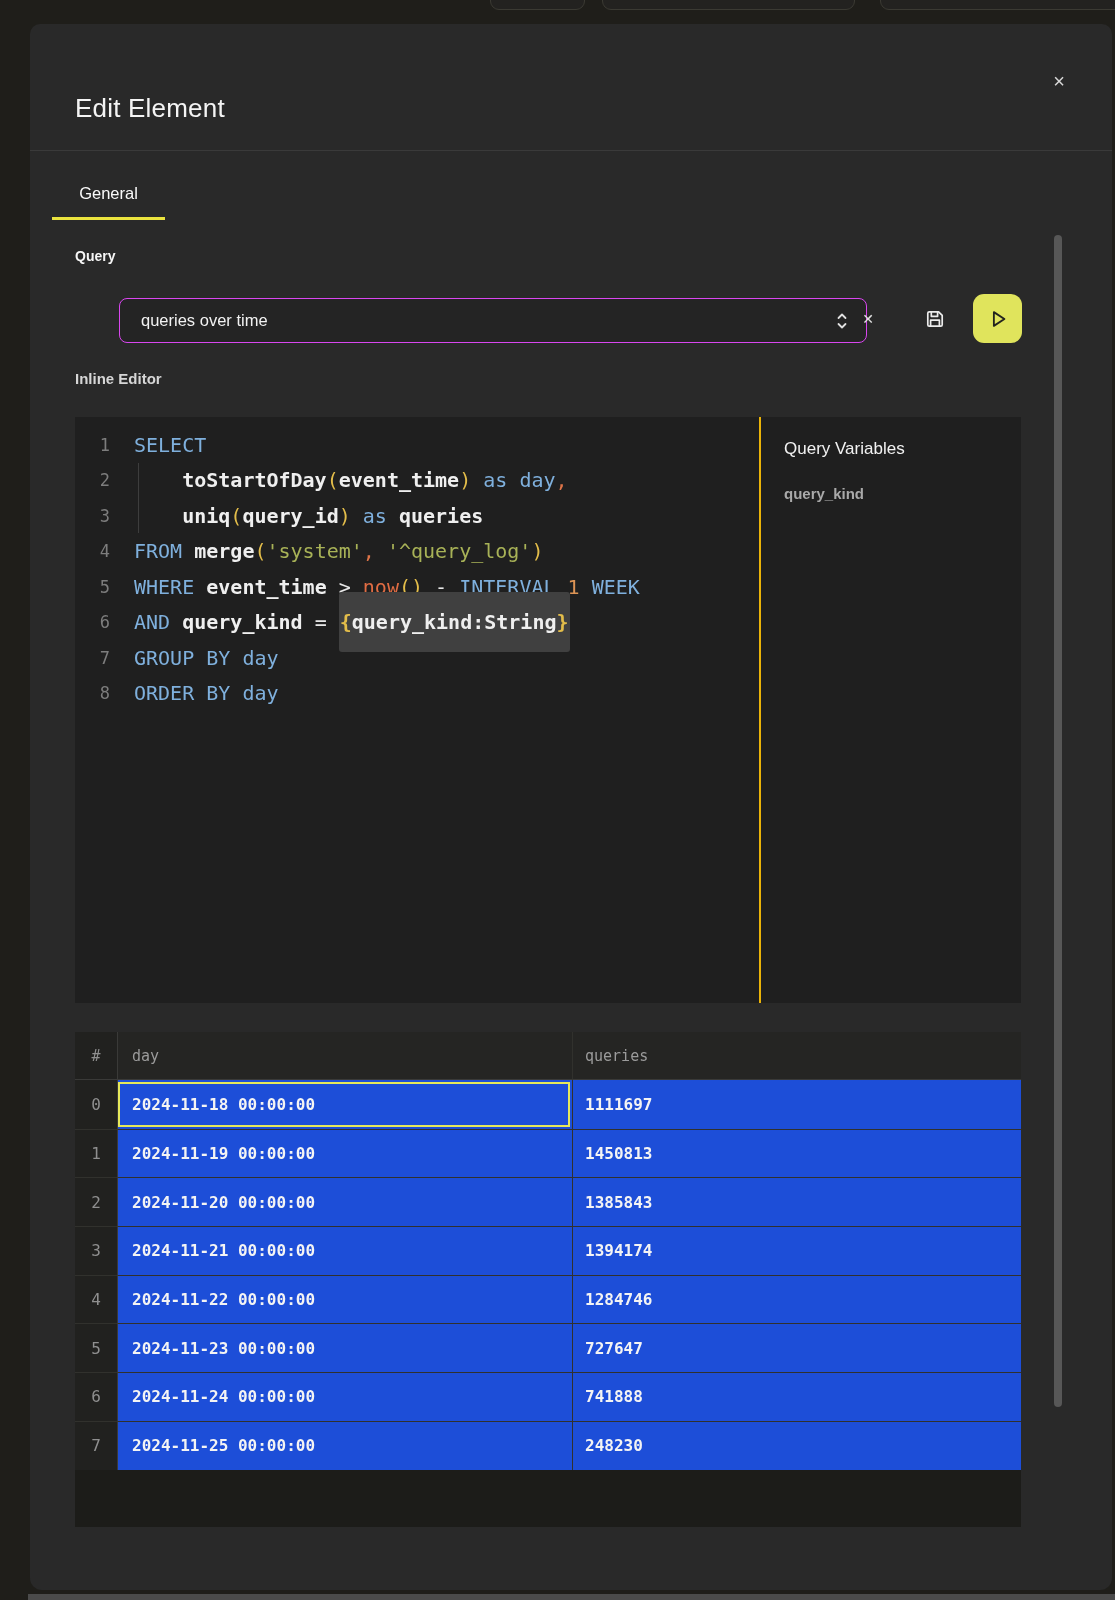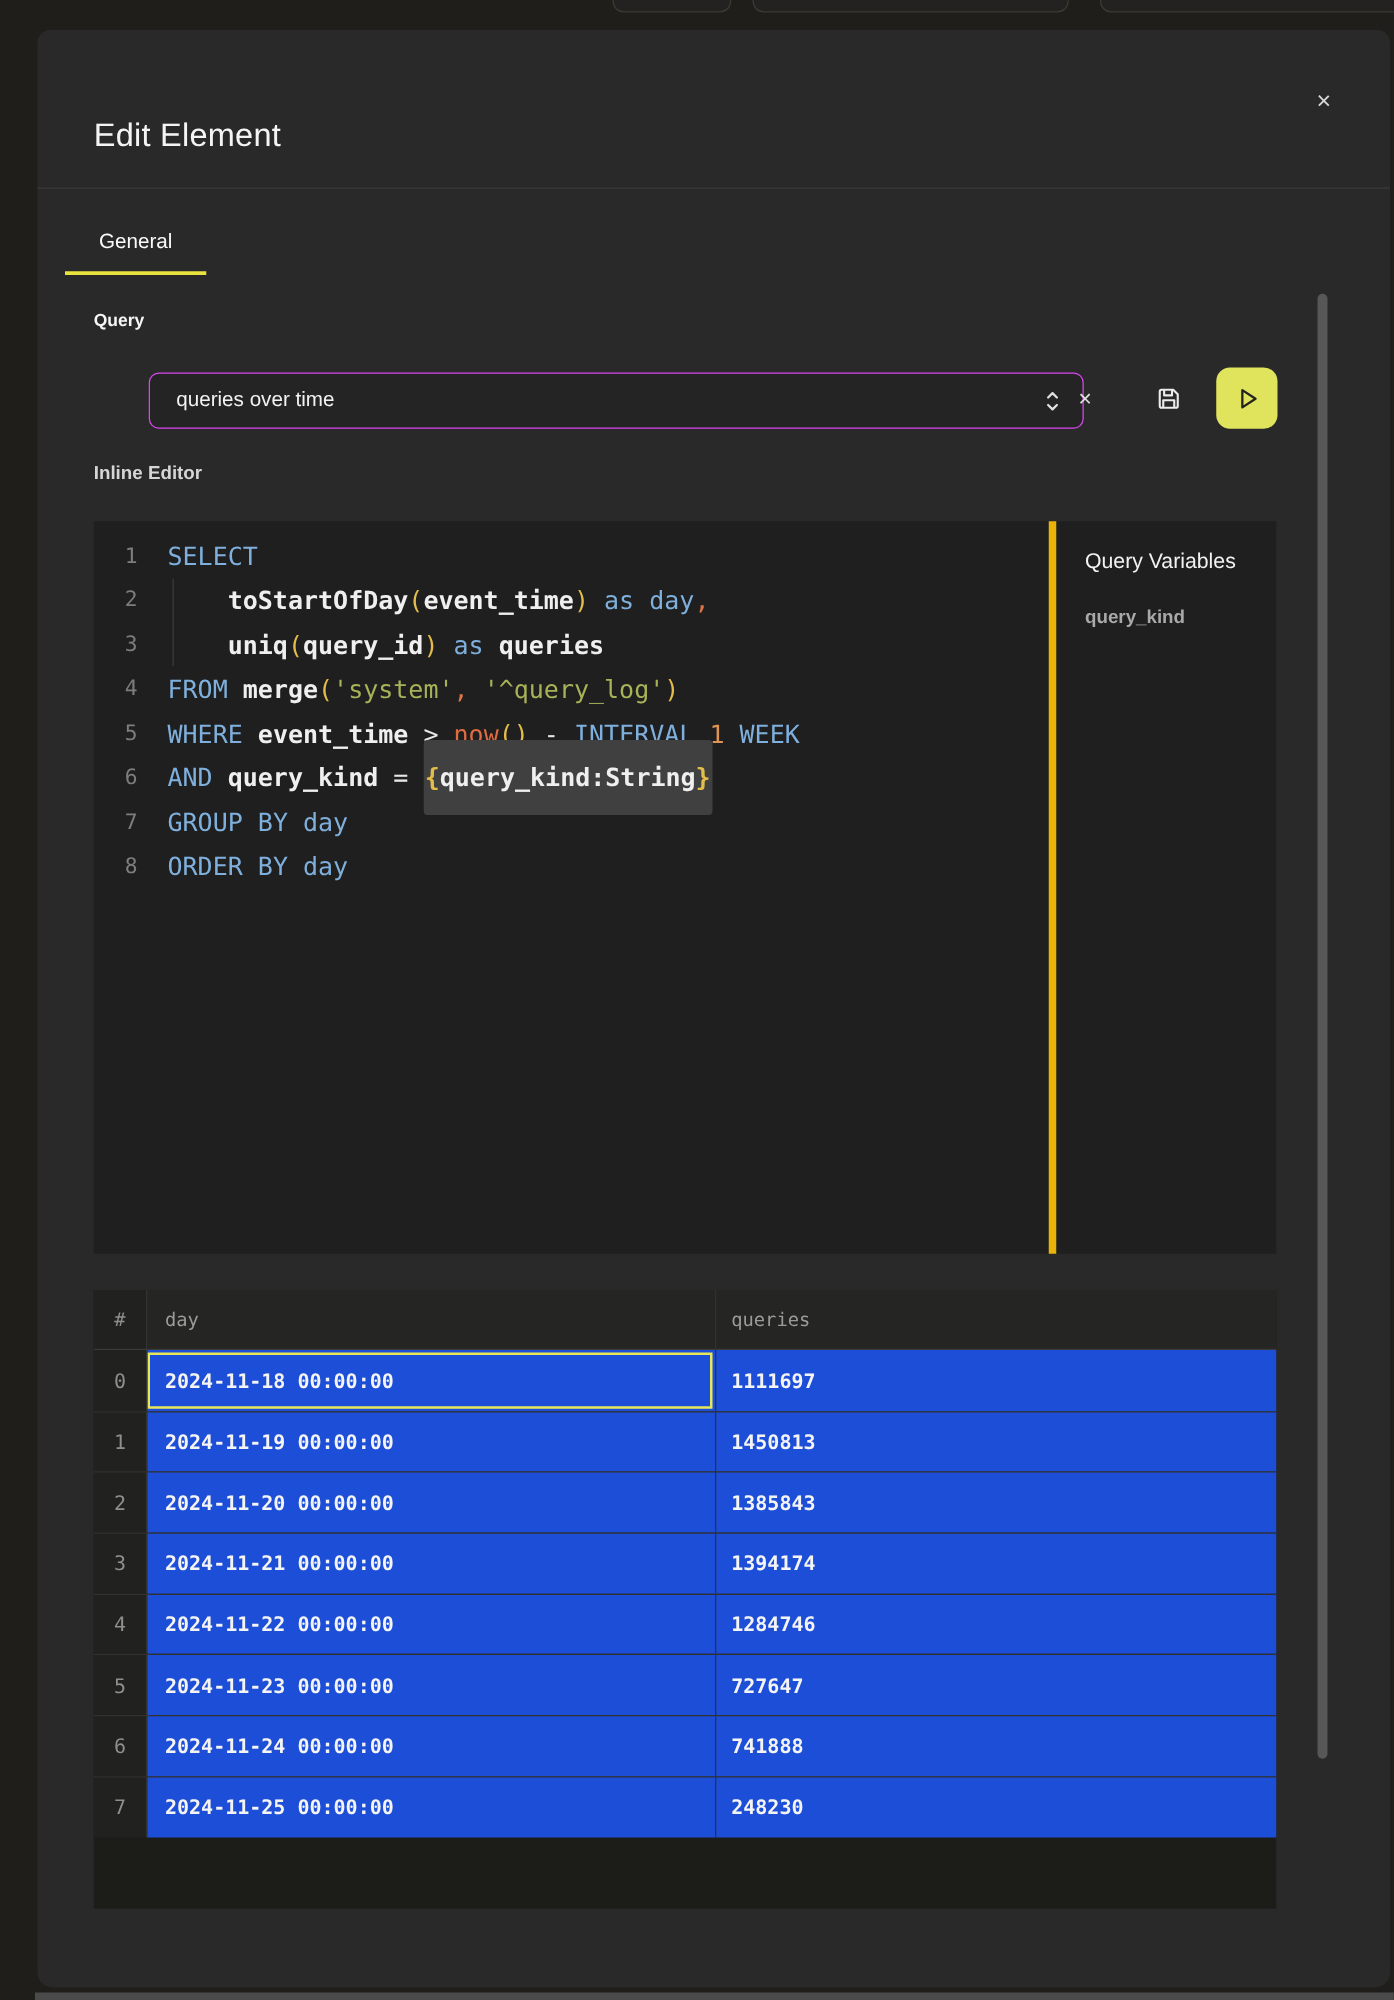--- a/index.html
+++ b/index.html
@@ -92,22 +92,22 @@
   .t-cm { color:#de7448; }
   .t-fn { color:#e06c43; }
   .t-nu { color:#dd9455; }
   .t-op { color:#e8e8e8; }
   .chip { background:#404040; border-radius:3px; padding:18px 1px; }
   .chip .br { color:#e3bd4a; font-weight:700; }
   .chip .in { color:#efefef; font-weight:700; }
   .indent-guide { position:absolute; left:63px; top:46px; width:1px; height:70px; background:#3d3d3d; }
 
   .vars {
-    position:absolute; left:764px; top:0; width:224px; height:100%;
-    border-left:6px solid #eab308; font-family:"Liberation Sans", sans-serif;
+    position:absolute; left:684px; top:0; width:224px; height:100%;
+    border-left:2px solid #eab308; font-family:"Liberation Sans", sans-serif;
   }
   .vars h3 { position:absolute; left:23px; top:22px; font-size:17px; font-weight:500; color:#f2f2f2; }
   .var-name { position:absolute; left:23px; top:68px; font-size:15px; font-weight:600; color:#a9a9a9; }
   .insert-btn {
     position:absolute; left:23px; top:103px; width:179px; height:45px;
     background:#2a2a2a; border:1px solid #424242; border-radius:8px;
     color:#fafafa; font-size:16.5px; text-align:left; padding-left:24px; cursor:pointer;
     font-family:"Liberation Sans", sans-serif;
   }
 

